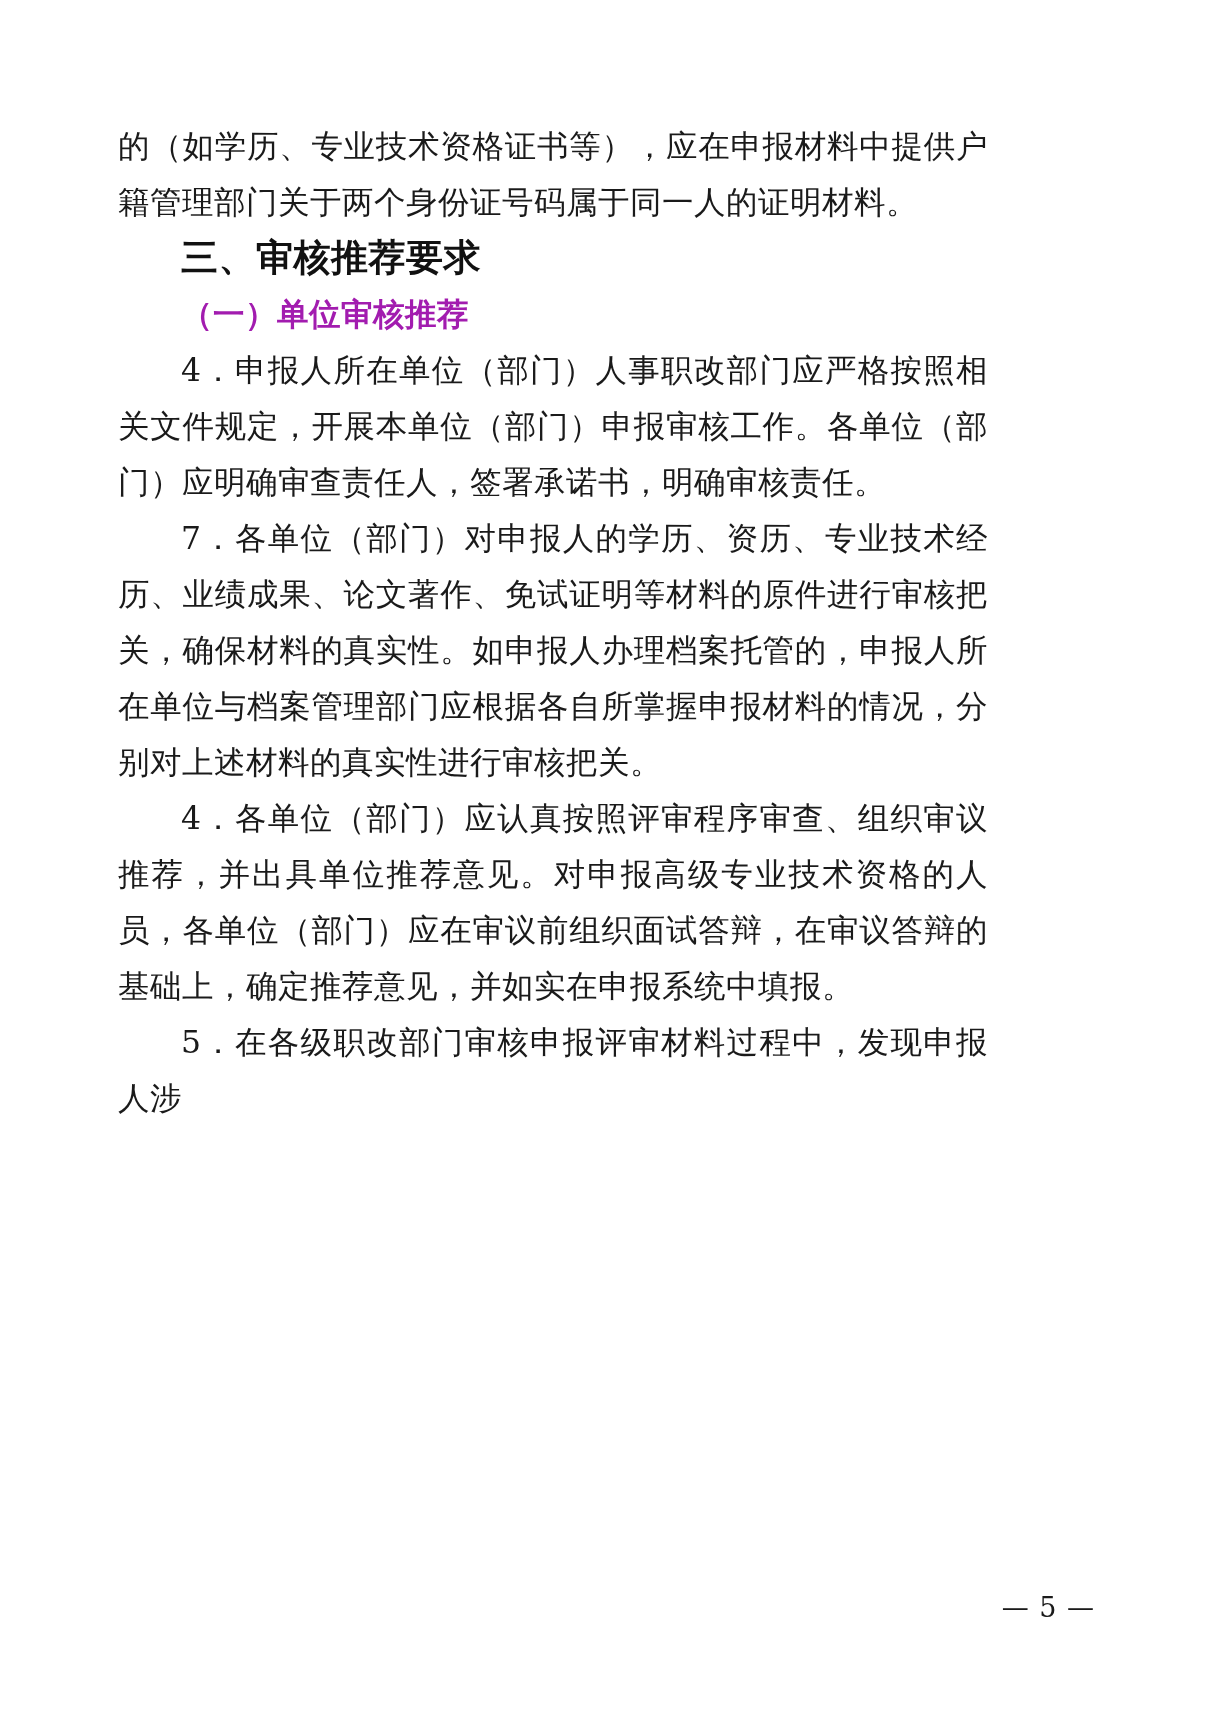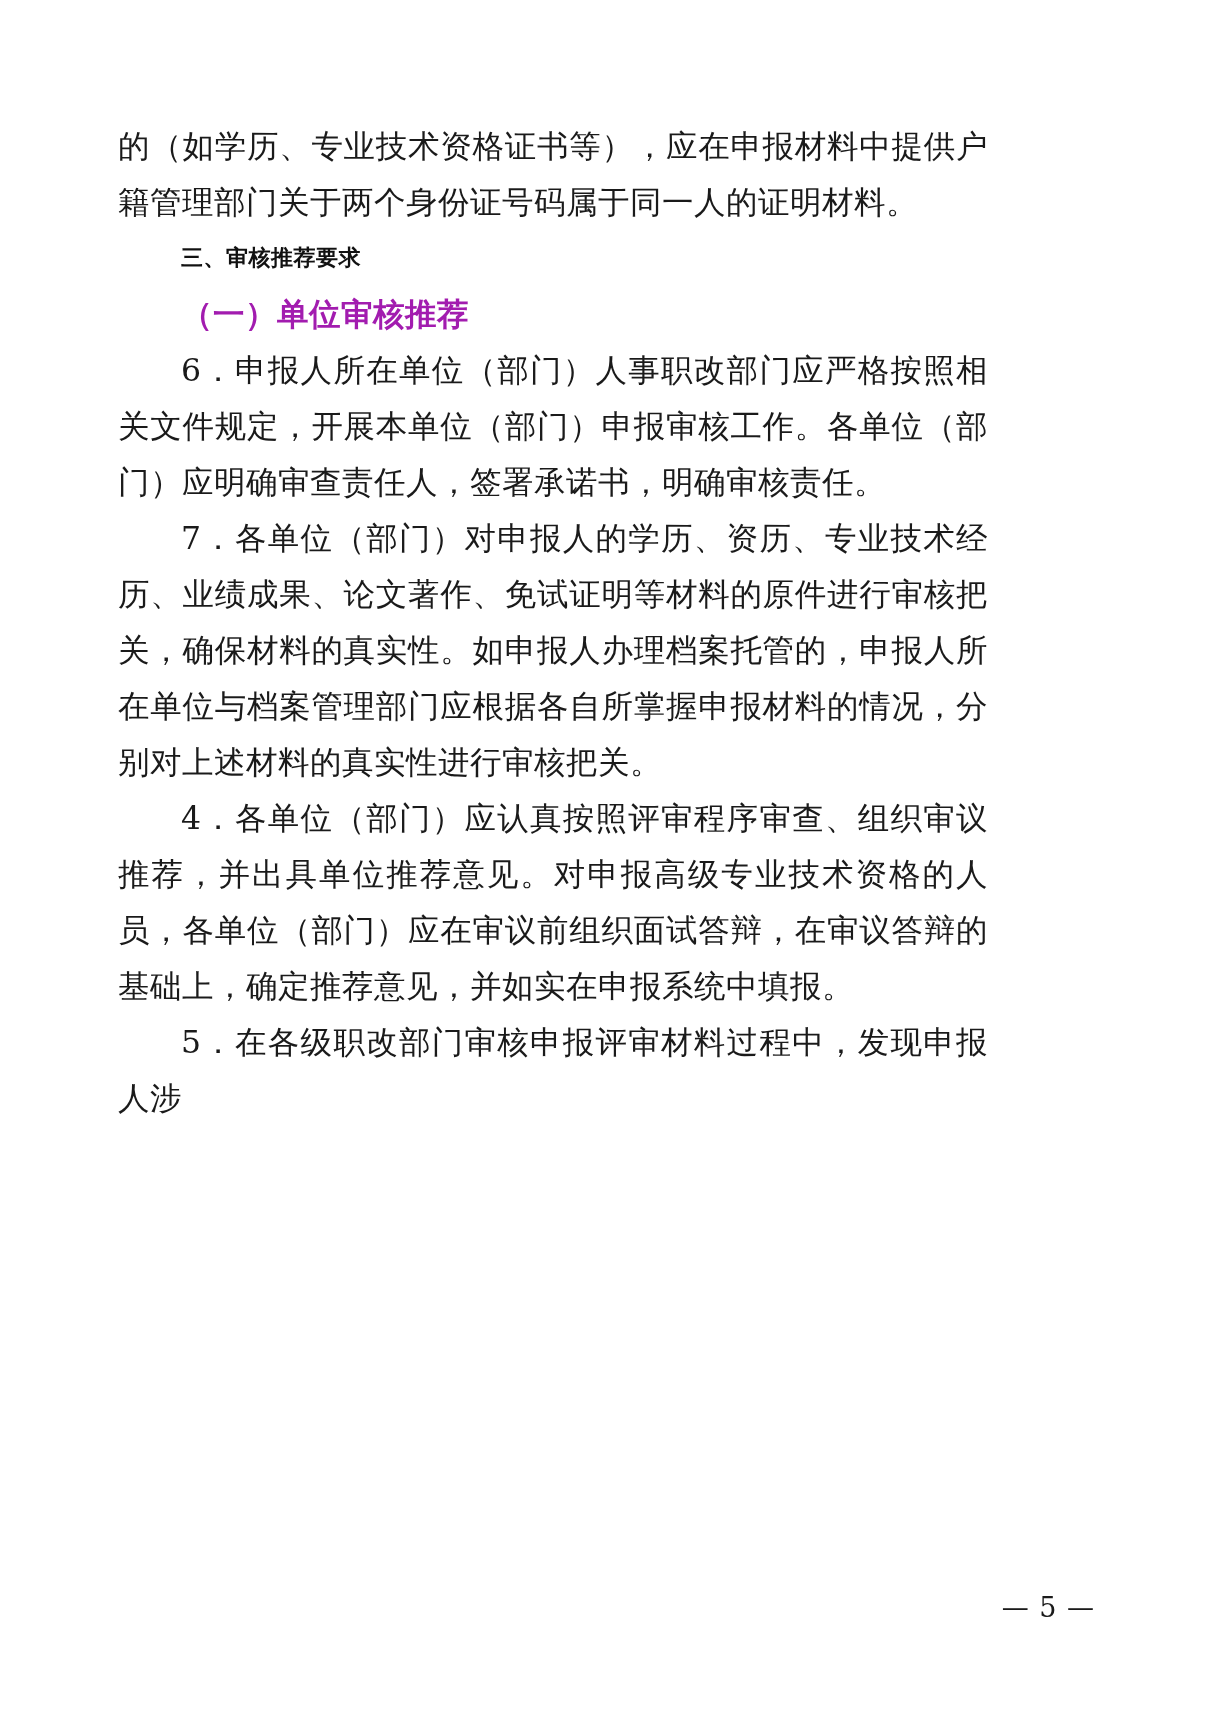--- a/index.html
+++ b/index.html
@@ -33,21 +33,21 @@
     margin: 0;
     word-break: break-all;
   }
   .para.cont {
     text-indent: 0;
   }
   .para.indent {
     text-indent: 63px;
   }
   .heading {
-    font-size: 22px;
+    font-size: 37px;
     line-height: 56px;
     letter-spacing: 0.5px;
     margin: 0;
     text-indent: 63px;
     font-family: "DejaVu Sans", "Liberation Sans", sans-serif;
     font-weight: 600;
     color: #111111;
   }
   .subheading {
     font-size: 31.5px;
@@ -74,21 +74,21 @@
 
 <div class="page">
   <div class="content">
 
     <p class="para cont">的（如学历、专业技术资格证书等），应在申报材料中提供户籍管理部门关于两个身份证号码属于同一人的证明材料。</p>
 
     <p class="heading">三、审核推荐要求</p>
 
     <p class="subheading">（一）单位审核推荐</p>
 
-    <p class="para indent">6．申报人所在单位（部门）人事职改部门应严格按照相关文件规定，开展本单位（部门）申报审核工作。各单位（部门）应明确审查责任人，签署承诺书，明确审核责任。</p>
+    <p class="para indent">4．申报人所在单位（部门）人事职改部门应严格按照相关文件规定，开展本单位（部门）申报审核工作。各单位（部门）应明确审查责任人，签署承诺书，明确审核责任。</p>
 
     <p class="para indent">7．各单位（部门）对申报人的学历、资历、专业技术经历、业绩成果、论文著作、免试证明等材料的原件进行审核把关，确保材料的真实性。如申报人办理档案托管的，申报人所在单位与档案管理部门应根据各自所掌握申报材料的情况，分别对上述材料的真实性进行审核把关。</p>
 
 
     <p class="para indent">4．各单位（部门）应认真按照评审程序审查、组织审议推荐，并出具单位推荐意见。对申报高级专业技术资格的人员，各单位（部门）应在审议前组织面试答辩，在审议答辩的基础上，确定推荐意见，并如实在申报系统中填报。</p>
 
 
 
     <p class="para indent">5．在各级职改部门审核申报评审材料过程中，发现申报人涉</p>
 

